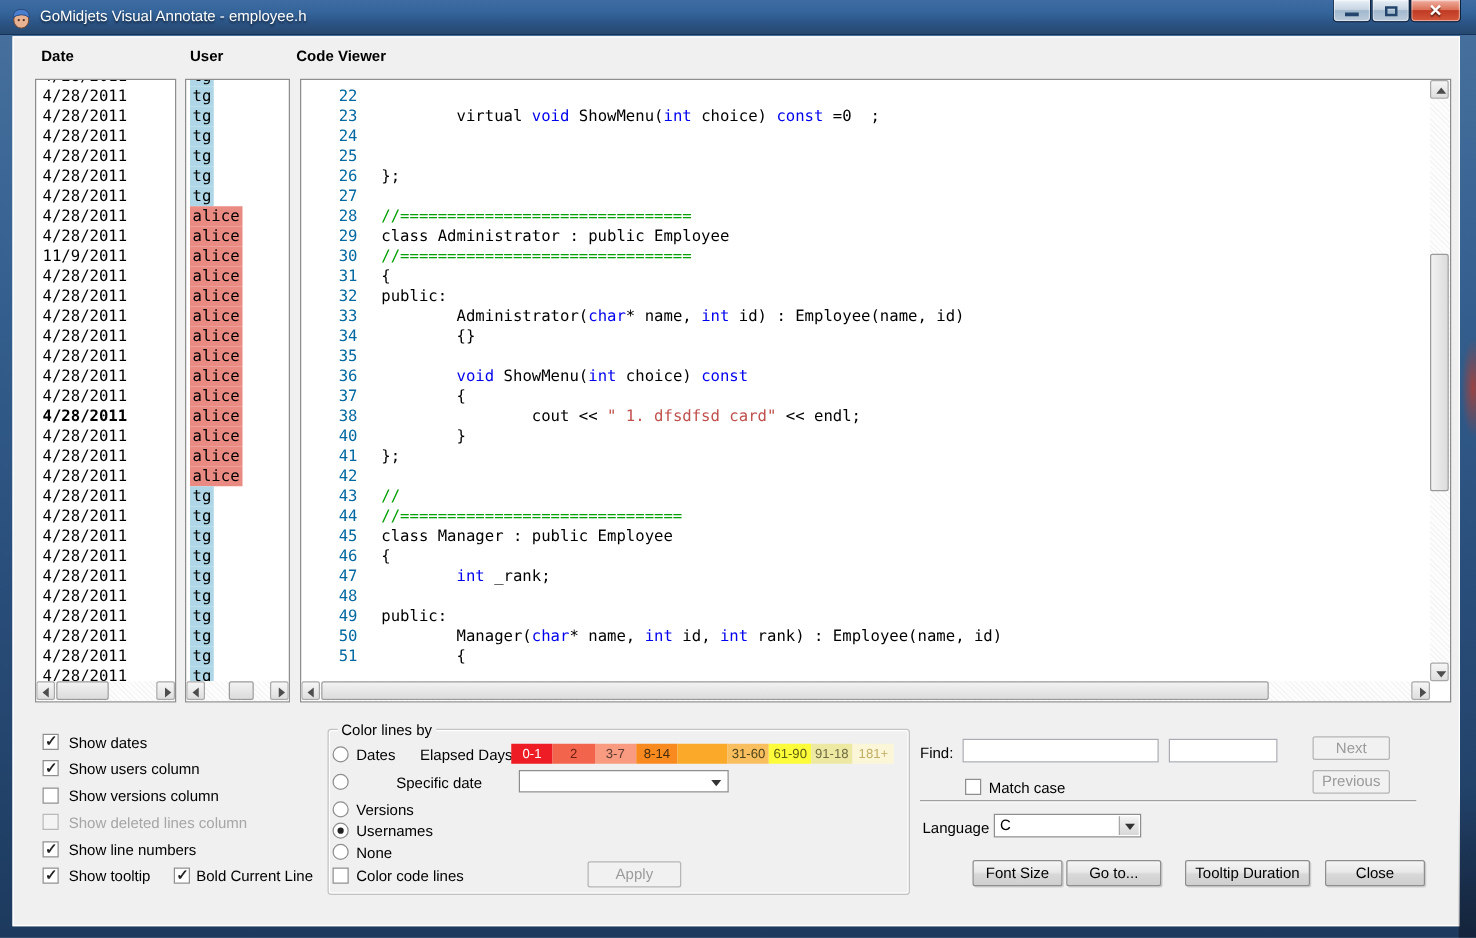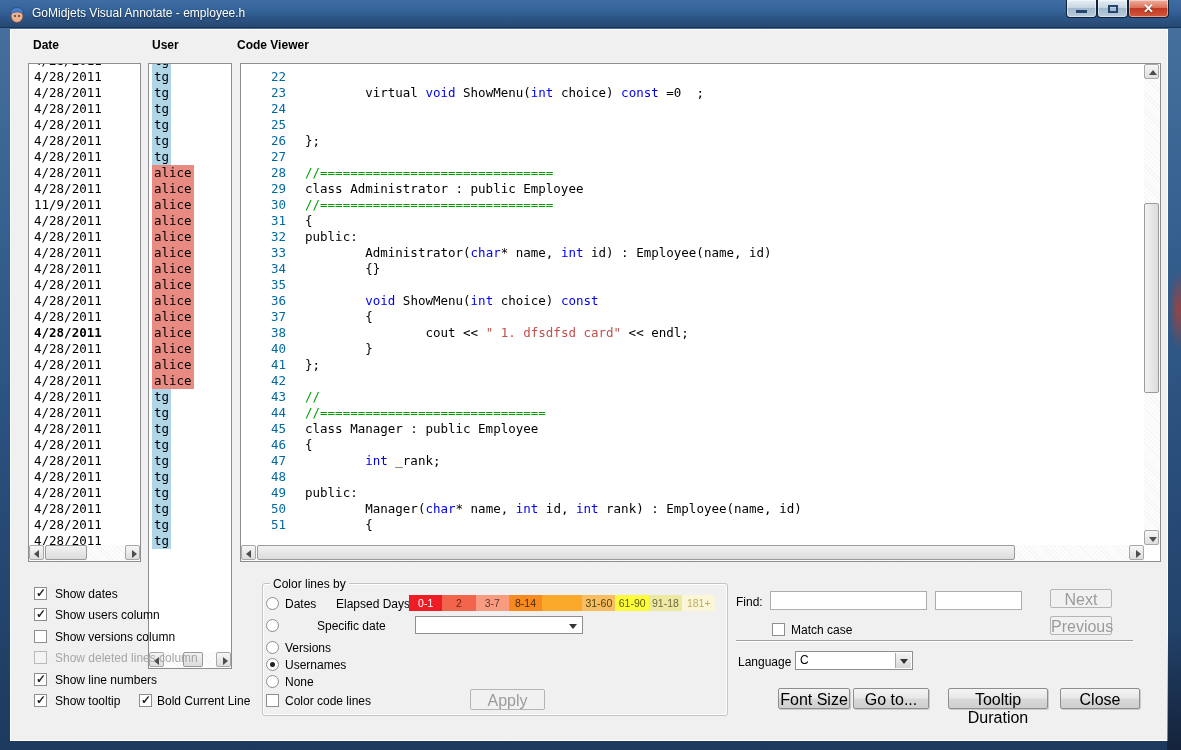--- a/index.html
+++ b/index.html
@@ -86,21 +86,21 @@
 
   .textbox { position:absolute; background:#fff; border:1px solid #abadb3; font-size:12px; padding:1px 3px; }
   .combo { position:absolute; background:#fff; border:1px solid #8e8e8e; }
   .combo .val { position:absolute; left:4px; top:1px; font-size:12px; }
   .combo .dd { position:absolute; right:1px; top:1px; bottom:1px; width:16px;
     background:linear-gradient(180deg,#f4f4f4,#d8d8d8); border-left:1px solid #a8a8a8; }
   .combo .dd::after { content:""; position:absolute; left:4px; top:6px; width:0; height:0;
     border-left:4px solid transparent; border-right:4px solid transparent; border-top:5px solid #333; }
   .combo.flat .dd { background:#fff; border-left:none; }
 
-  .btn { position:absolute; font-size:16px; color:#000; text-align:center;
+  .btn { position:absolute; font-size:12px; color:#000; text-align:center;
     background:linear-gradient(180deg,#f5f5f5 0%,#e8e8e8 45%,#d8d8d8 55%,#cfcfcf 100%);
     border:1px solid #8e8e8e; border-radius:2px; box-shadow:1px 1px 0 rgba(0,0,0,.15); }
   .btn.disabled { color:#9b9b9b; border-color:#b5b5b5; background:#f1f1f1; box-shadow:none; }
   .btn span { position:relative; top:2px; }
 
   .separator { position:absolute; height:1px; background:#a0a0a0; box-shadow:0 1px 0 #ffffff; }
 </style>
 </head>
 <body>
 
@@ -171,21 +171,21 @@
       <div class="sb-btn" style="left:0; top:0; width:15px; height:15px;">
           <i class="tri left"></i>
         </div>
       <div class="sb-thumb" style="left:16px; top:0; width:42px; height:15px;"></div>
       <div class="sb-btn" style="right:0; top:0; width:15px; height:15px;">
           <i class="tri right"></i>
         </div>
     </div>
   </div>
 
-  <div class="sunken" style="left:148px; top:63px; width:84px; height:606px;">
+  <div class="sunken" style="left:148px; top:63px; width:84px; height:499px;">
     <div class="mono" style="position:absolute; left:0; top:-11px; right:0; bottom:16px; overflow:hidden;">
         <div class="lrow" style="padding-left: 3px;"><span class="user-hl" style="background: rgb(174, 214, 230);">tg</span></div>
         <div class="lrow" style="padding-left: 3px;"><span class="user-hl" style="background: rgb(174, 214, 230);">tg</span></div>
         <div class="lrow" style="padding-left: 3px;"><span class="user-hl" style="background: rgb(174, 214, 230);">tg</span></div>
         <div class="lrow" style="padding-left: 3px;"><span class="user-hl" style="background: rgb(174, 214, 230);">tg</span></div>
         <div class="lrow" style="padding-left: 3px;"><span class="user-hl" style="background: rgb(174, 214, 230);">tg</span></div>
         <div class="lrow" style="padding-left: 3px;"><span class="user-hl" style="background: rgb(174, 214, 230);">tg</span></div>
         <div class="lrow" style="padding-left: 3px;"><span class="user-hl" style="background: rgb(174, 214, 230);">tg</span></div>
         <div class="lrow" style="padding-left: 3px;"><span class="user-hl" style="background: rgb(233, 139, 131);">alice</span></div>
         <div class="lrow" style="padding-left: 3px;"><span class="user-hl" style="background: rgb(233, 139, 131);">alice</span></div>

